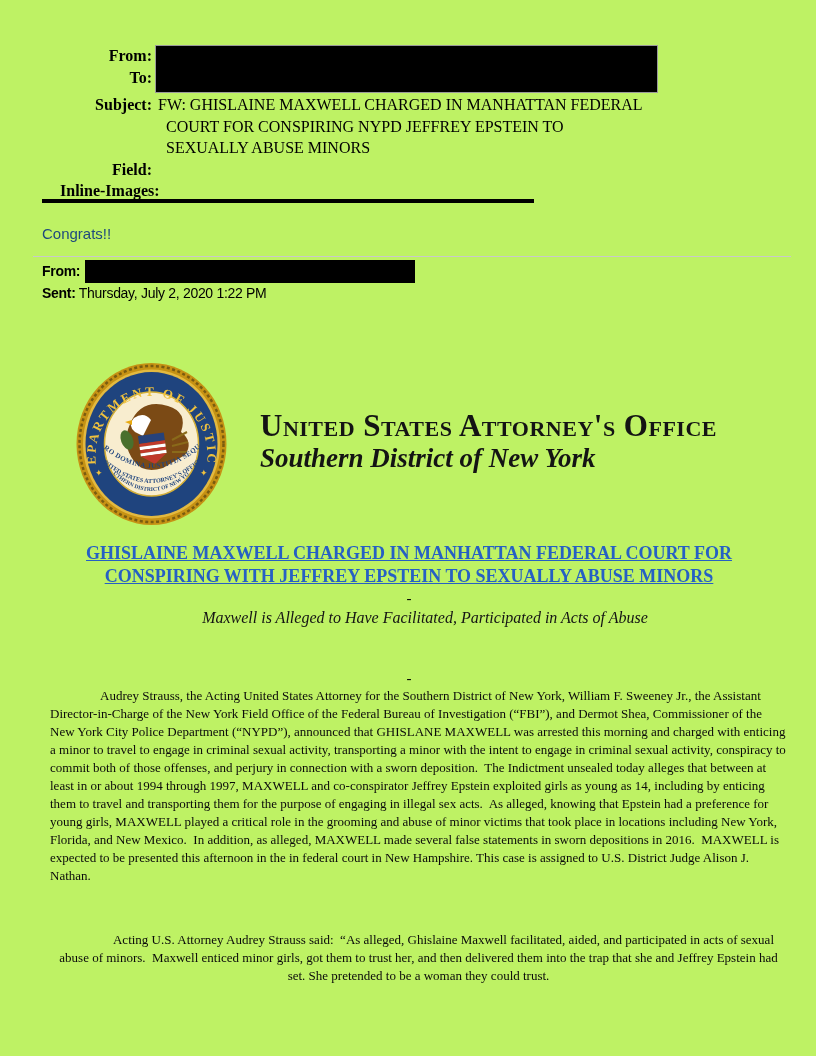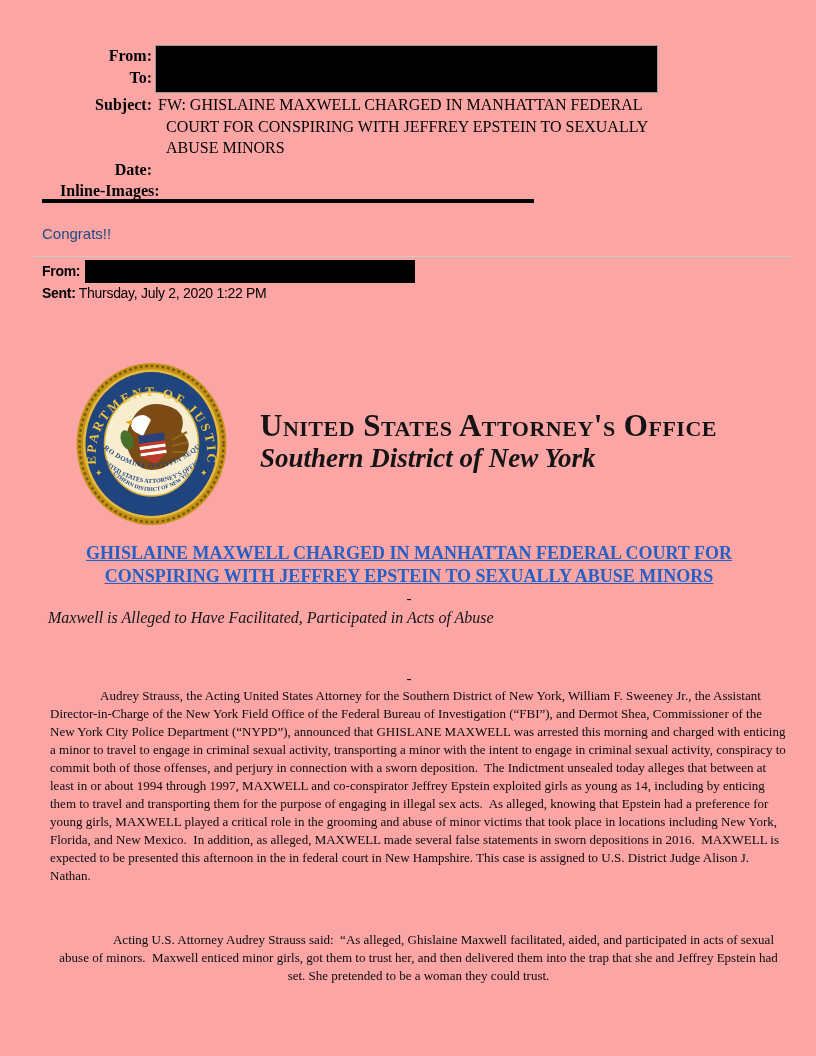--- a/index.html
+++ b/index.html
@@ -1,19 +1,19 @@
 <!DOCTYPE html>
 <html><head>
 <meta charset="utf-8">
 <style>
   html,body{margin:0;padding:0;background:#ffffff;}
   .page{
     position:relative;
     width:816px;height:1056px;
-    background:#fca5a5;
+    background:#bef264;
     overflow:hidden;
     font-family:"Liberation Serif", serif;
     color:#000;
   }
   
   .mail-header{
     position:absolute;left:60px;top:45px;width:620px;
     font-size:16px;line-height:21.5px;
   }
   .hrow{display:grid;grid-template-columns:92px 490px;column-gap:6px;}
@@ -61,21 +61,21 @@
   
   .headline{
     position:absolute;left:40px;top:542px;width:738px;
     text-align:center;font-weight:bold;font-size:18px;line-height:23px;
     color:#2660C4;text-decoration:underline;cursor:pointer;
   }
   .sep{position:absolute;left:40px;width:738px;text-align:center;font-size:15px;line-height:15px;}
   .sep1{top:591px;}
   .sep2{top:671px;}
   .subtitle{
-    position:absolute;left:48px;width:738px;text-align:left;
+    position:absolute;left:56px;width:738px;text-align:center;
     font-style:italic;font-size:16px;line-height:20px;color:#141414;
   }
   .subtitle1{top:608px;}
   .subtitle2{top:644px;}
   .para{
     position:absolute;left:50px;width:737px;
     font-size:13px;line-height:18px;color:#0a0a0a;
     text-indent:50px;white-space:pre-wrap;
   }
   .para1{top:687px;}
@@ -90,24 +90,24 @@
     <div class="hrow">
       <div class="hlabel">From:</div>
       <div class="hvalue"></div>
     </div>
     <div class="hrow">
       <div class="hlabel">To:</div>
       <div class="hvalue"></div>
     </div>
     <div class="hrow row-gap">
       <div class="hlabel">Subject:</div>
-      <div class="hvalue hval-subject">FW: GHISLAINE MAXWELL CHARGED IN MANHATTAN FEDERAL COURT FOR CONSPIRING WITH JEFFREY EPSTEIN TO SEXUALLY ABUSE MINORS</div>
+      <div class="hvalue hval-subject">FW: GHISLAINE MAXWELL CHARGED IN MANHATTAN FEDERAL COURT FOR CONSPIRING NYPD JEFFREY EPSTEIN TO SEXUALLY ABUSE MINORS</div>
     </div>
     <div class="hrow">
-      <div class="hlabel">Date:</div>
+      <div class="hlabel">Field:</div>
     </div>
     <div class="hrow">
       <div class="hlabel">Inline-Images:</div>
     </div>
   </div>
   <div class="redaction-top"></div>
 
   <div class="rule-thick"></div>
 
   <div class="reply-note">Congrats!!</div>

